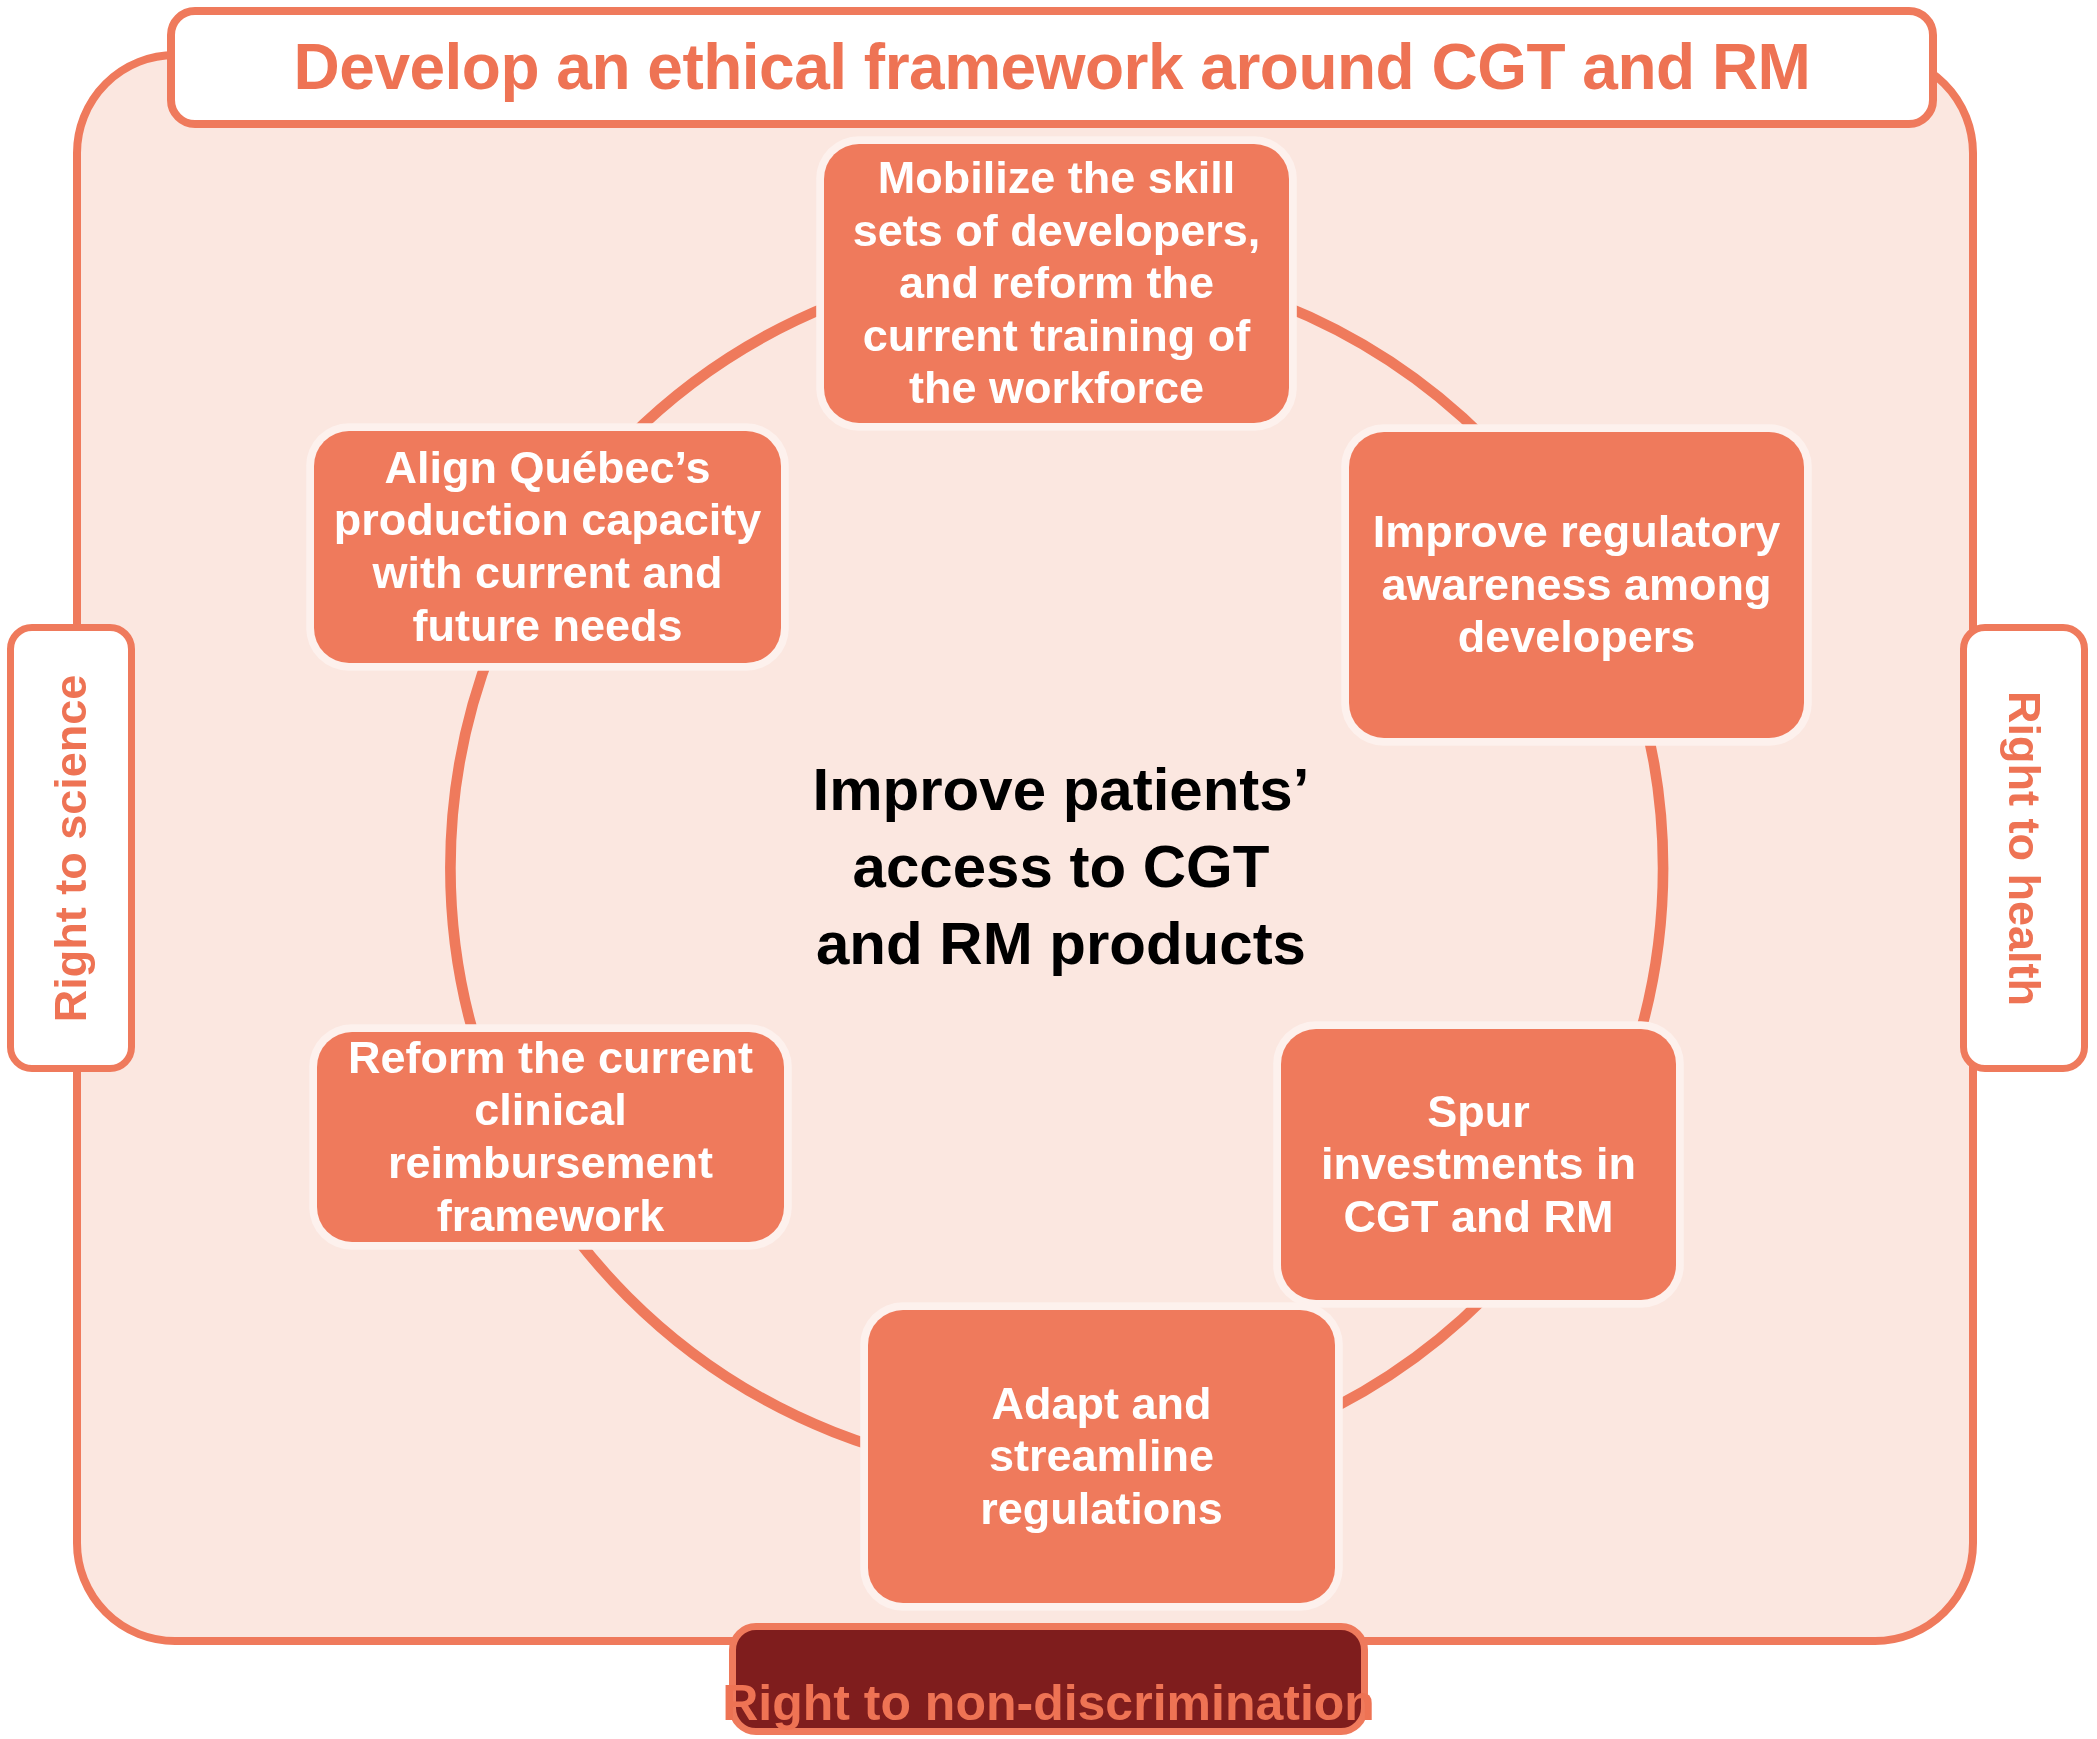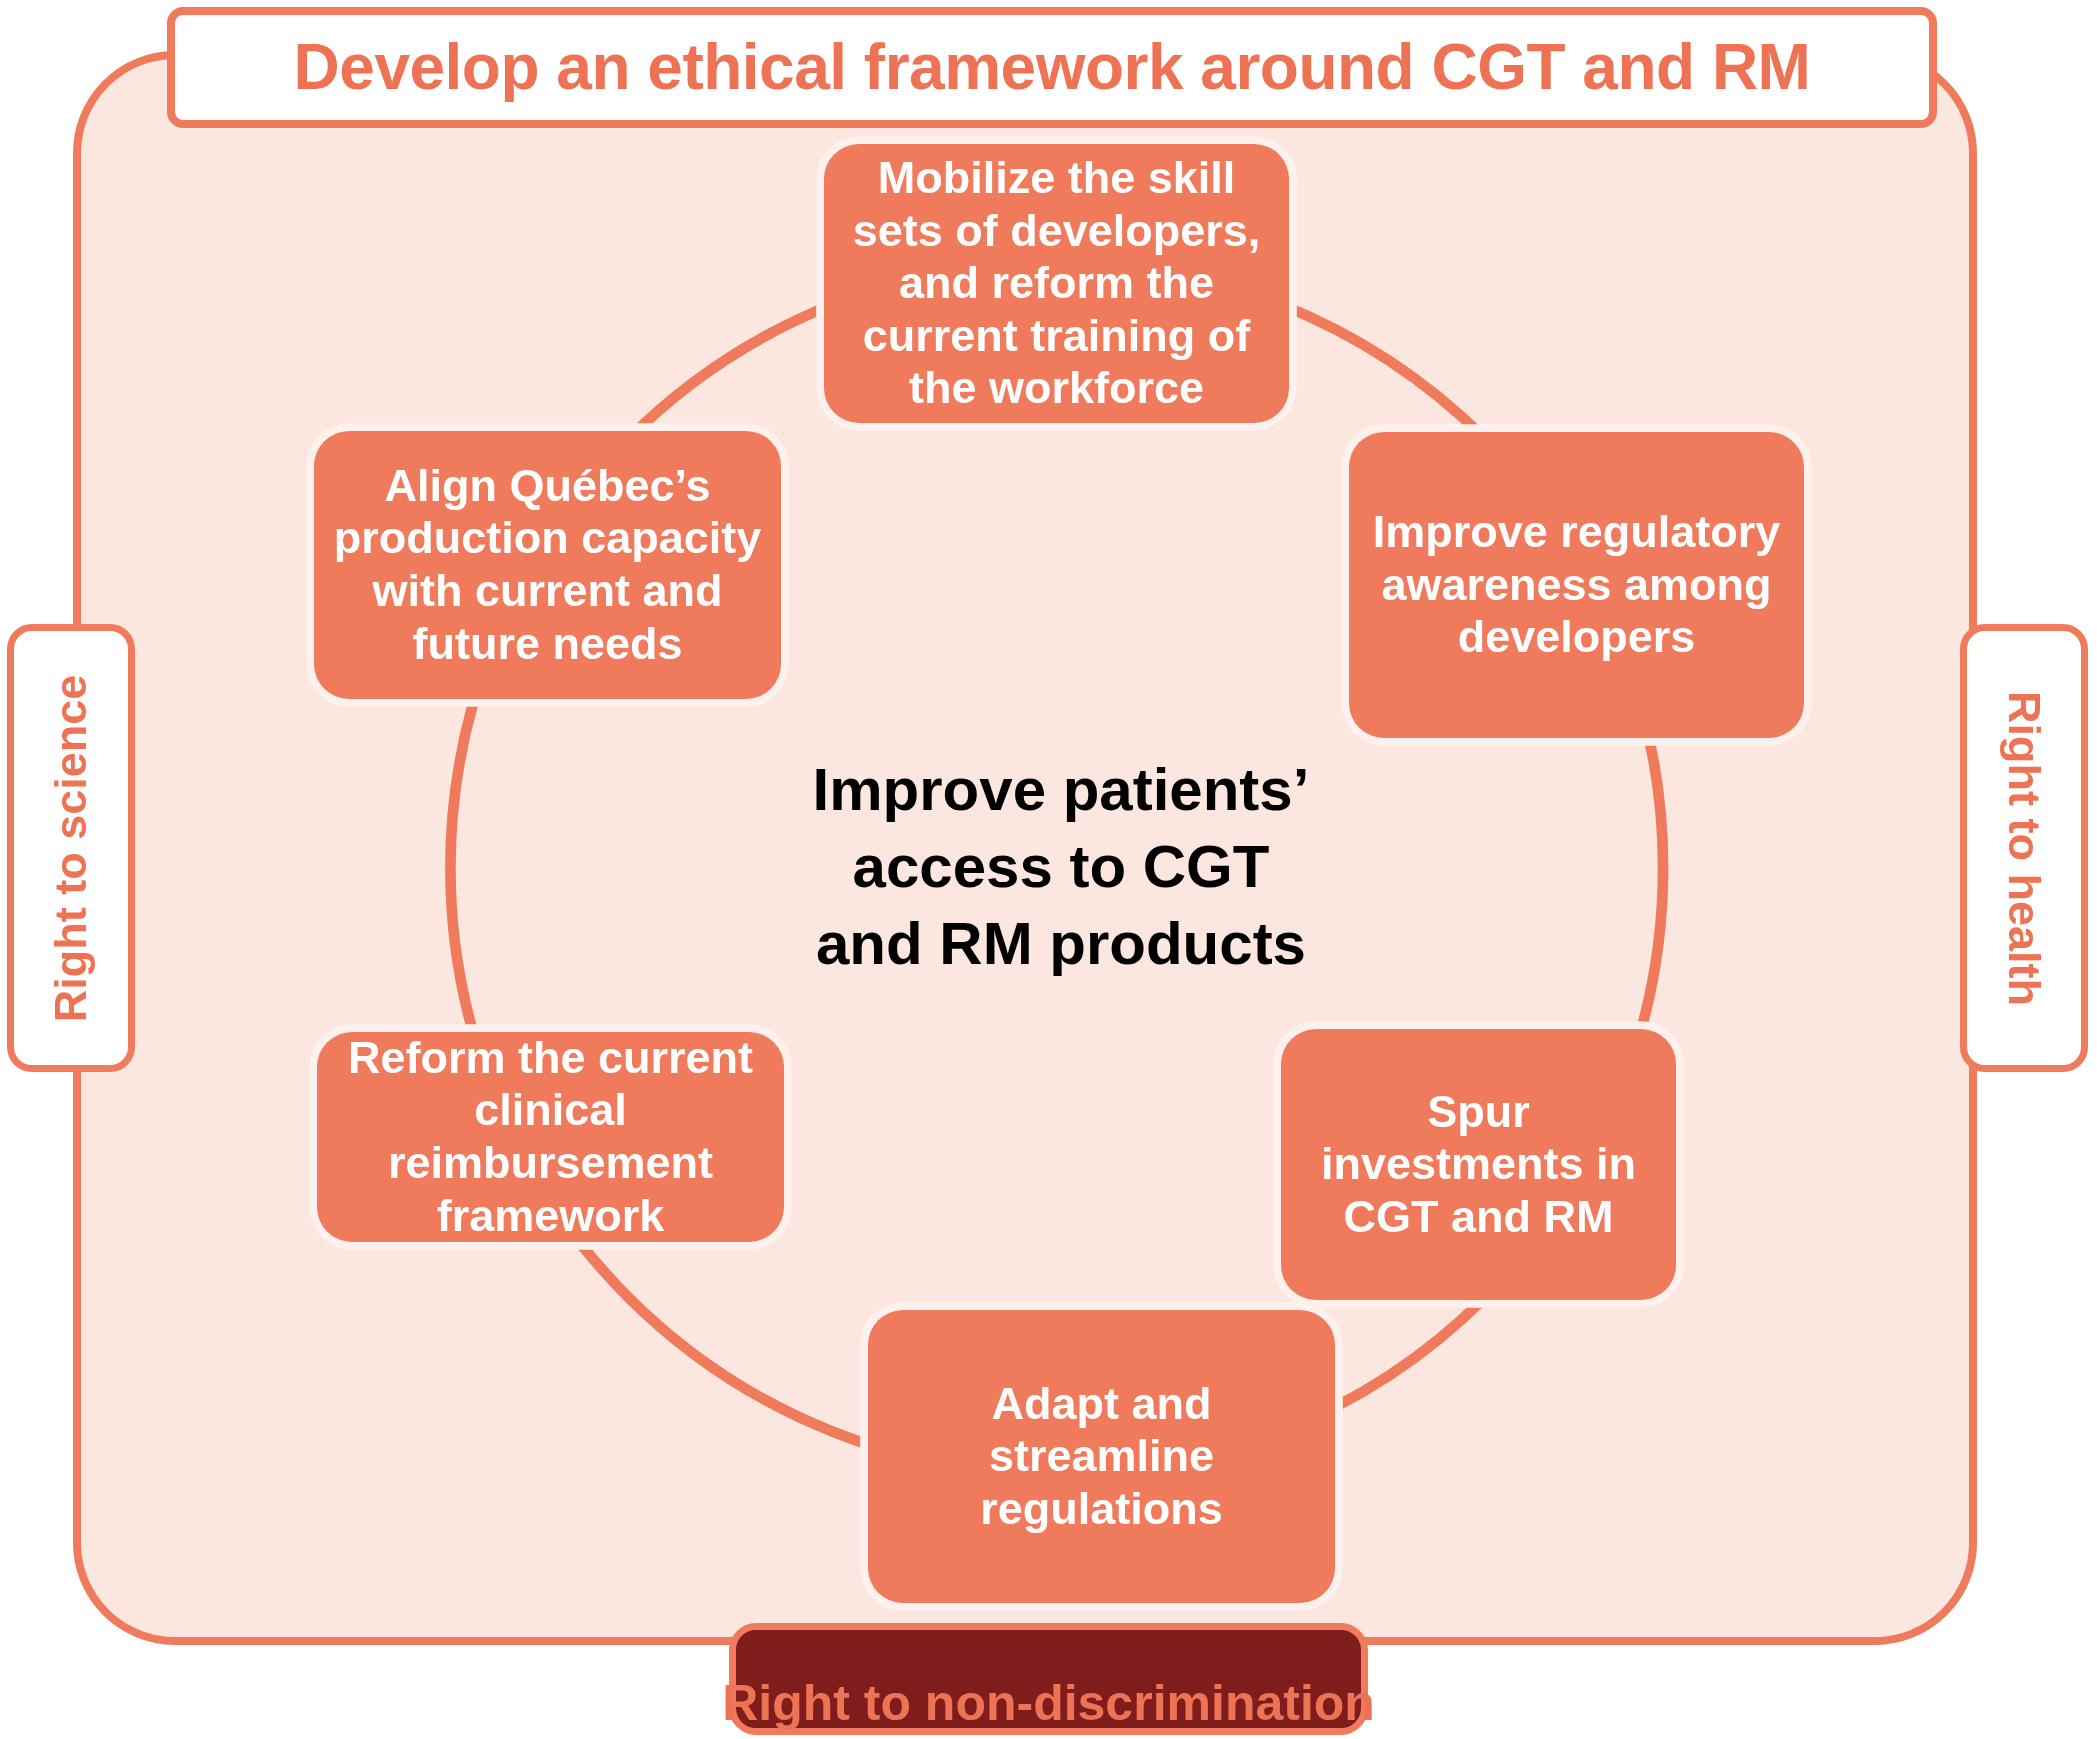--- a/index.html
+++ b/index.html
@@ -33,21 +33,21 @@
 
   
   .title-chip {
     position: absolute;
     left: 167px;
     top: 6.8px;
     width: 1770px;
     height: 121px;
     background: #ffffff;
     border: 8.2px solid #ef7a5c;
-    border-radius: 16px;
+    border-radius: 28px;
     box-sizing: border-box;
     display: flex;
     align-items: center;
     justify-content: center;
     z-index: 40;
   }
   .title-chip .title-text {
     color: #ee7354;
     font-size: 64px;
     font-weight: bold;
@@ -166,21 +166,21 @@
     font-size: 45px;
     font-weight: bold;
     line-height: 1.17;
   }
 
   .node-top        { left: 824px; top: 144px;  width: 465px;  height: 279px; }
   .node-right-up   { left: 1349px; top: 432px;  width: 455px;  height: 306px; }
   .node-right-down { left: 1281px; top: 1029px; width: 395px;  height: 271px; }
   .node-bottom     { left: 823px; top: 1310px; width: 467px;  height: 293px; margin-left: 45px; }
   .node-left-down  { left: 317px;  top: 1032px; width: 467px;  height: 210px; }
-  .node-left-up    { left: 314px;  top: 431px;  width: 467px;  height: 268px; }
+  .node-left-up    { left: 314px;  top: 431px;  width: 467px;  height: 232px; }
 </style>
 </head>
 <body>
 
 <div id="stage">
 
   <div class="outer-frame"></div>
 
   <svg class="ring-svg" viewBox="0 0 4330 3592" preserveAspectRatio="none" aria-hidden="true">
     <circle cx="2182" cy="1792" r="1252" fill="none" stroke="#ef7a5c" stroke-width="22"></circle>

